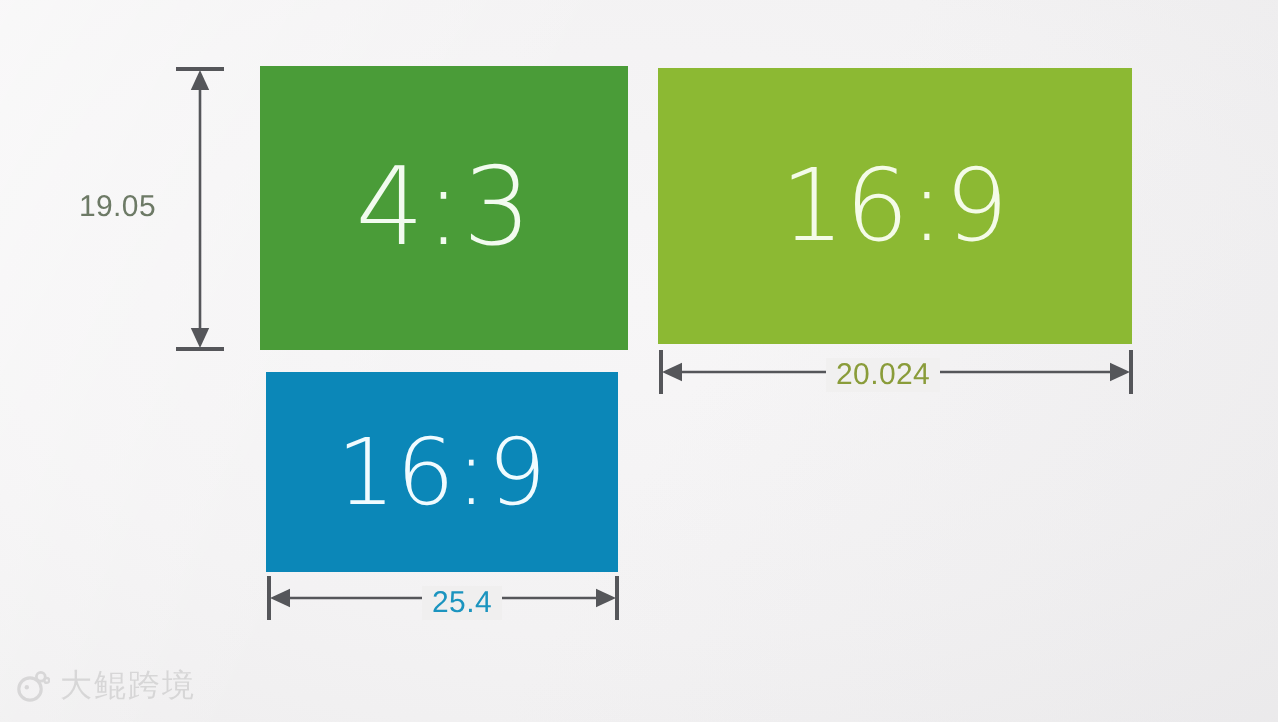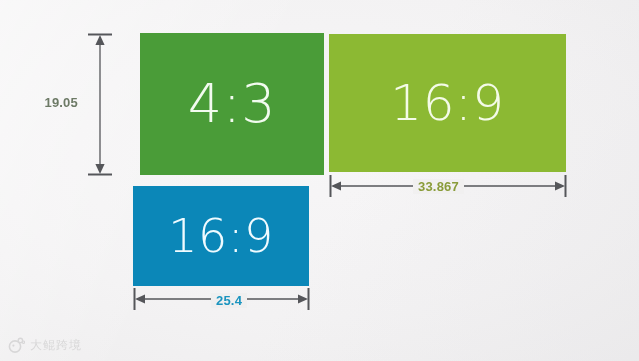--- a/index.html
+++ b/index.html
@@ -46,21 +46,21 @@
   .rect-label {
     color: #f2fbef;
     font-weight: 300;
     letter-spacing: 0.5px;
     line-height: 1;
     user-select: none;
     font-family: "DejaVu Sans", "Liberation Sans", sans-serif;
   }
 
   #rect-43 {
-    left: 140px; top: 33px; width: 184px; height: 142px;
+    left: 130px; top: 33px; width: 184px; height: 142px;
     background: #4a9c38;
   }
   #rect-43 .rect-label { font-size: 54px; }
 
   #rect-169-wide {
     left: 329px; top: 34px; width: 237px; height: 138px;
     background: #8cb933;
   }
   #rect-169-wide .rect-label { font-size: 50px; color: #f4fbe8; }
 
@@ -69,25 +69,24 @@
     background: #0b87b8;
   }
   #rect-169-blue .rect-label { font-size: 46px; color: #f0fbff; }
 
   
   .dim {
     position: absolute;
   }
   .dim-text {
     position: absolute;
-    font-size: 13px;
+    font-size: 15px;
     white-space: nowrap;
     letter-spacing: 0.2px;
     font-family: "Liberation Sans", sans-serif;
-    font-weight: bold;
   }
   .dim svg { display: block; overflow: visible; }
 
   
   #dim-height-43 { left: 80px; top: 33px; width: 40px; height: 143px; }
   #dim-height-43 .dim-text {
     right: 42px; top: 62px;
     color: #6d7a66;
   }
   
@@ -125,21 +124,21 @@
     opacity: 0.30;
     user-select: none;
   }
   #watermark .wm-logo {
     width: 17px; height: 17px;
     position: relative;
     flex: 0 0 auto;
   }
   #watermark .wm-logo svg { display: block; }
   #watermark .wm-text {
-    font-size: 12px;
+    font-size: 16px;
     color: #9b9b9b;
     letter-spacing: 1px;
     font-family: "DejaVu Sans", "Liberation Sans", sans-serif;
   }
 </style>
 </head>
 <body>
 
 <div id="stage">
 
@@ -182,21 +181,21 @@
   </div>
 
   <div class="dim" id="dim-width-169wide">
     <svg width="238" height="26" viewBox="0 0 238 26">
       <line x1="1.5" y1="0" x2="1.5" y2="22" stroke="#55565a" stroke-width="2"></line>
       <line x1="236.5" y1="0" x2="236.5" y2="22" stroke="#55565a" stroke-width="2"></line>
       <line x1="4" y1="11" x2="234" y2="11" stroke="#55565a" stroke-width="1.3"></line>
       <polygon points="2,11 12,6.4 12,15.6" fill="#55565a"></polygon>
       <polygon points="236,11 226,6.4 226,15.6" fill="#55565a"></polygon>
     </svg>
-    <span class="dim-text">33.867</span>
+    <span class="dim-text">20.024</span>
   </div>
 
   <div id="watermark">
     <span class="wm-logo">
       <svg width="17" height="17" viewBox="0 0 17 17">
         <circle cx="7" cy="9.5" r="5.6" fill="none" stroke="#9b9b9b" stroke-width="1.6"></circle>
         <circle cx="12.4" cy="3.4" r="2.2" fill="none" stroke="#9b9b9b" stroke-width="1.4"></circle>
         <circle cx="15.4" cy="5.2" r="1.2" fill="none" stroke="#9b9b9b" stroke-width="1.2"></circle>
         <circle cx="5.4" cy="8.6" r="1.1" fill="#9b9b9b"></circle>
       </svg>

